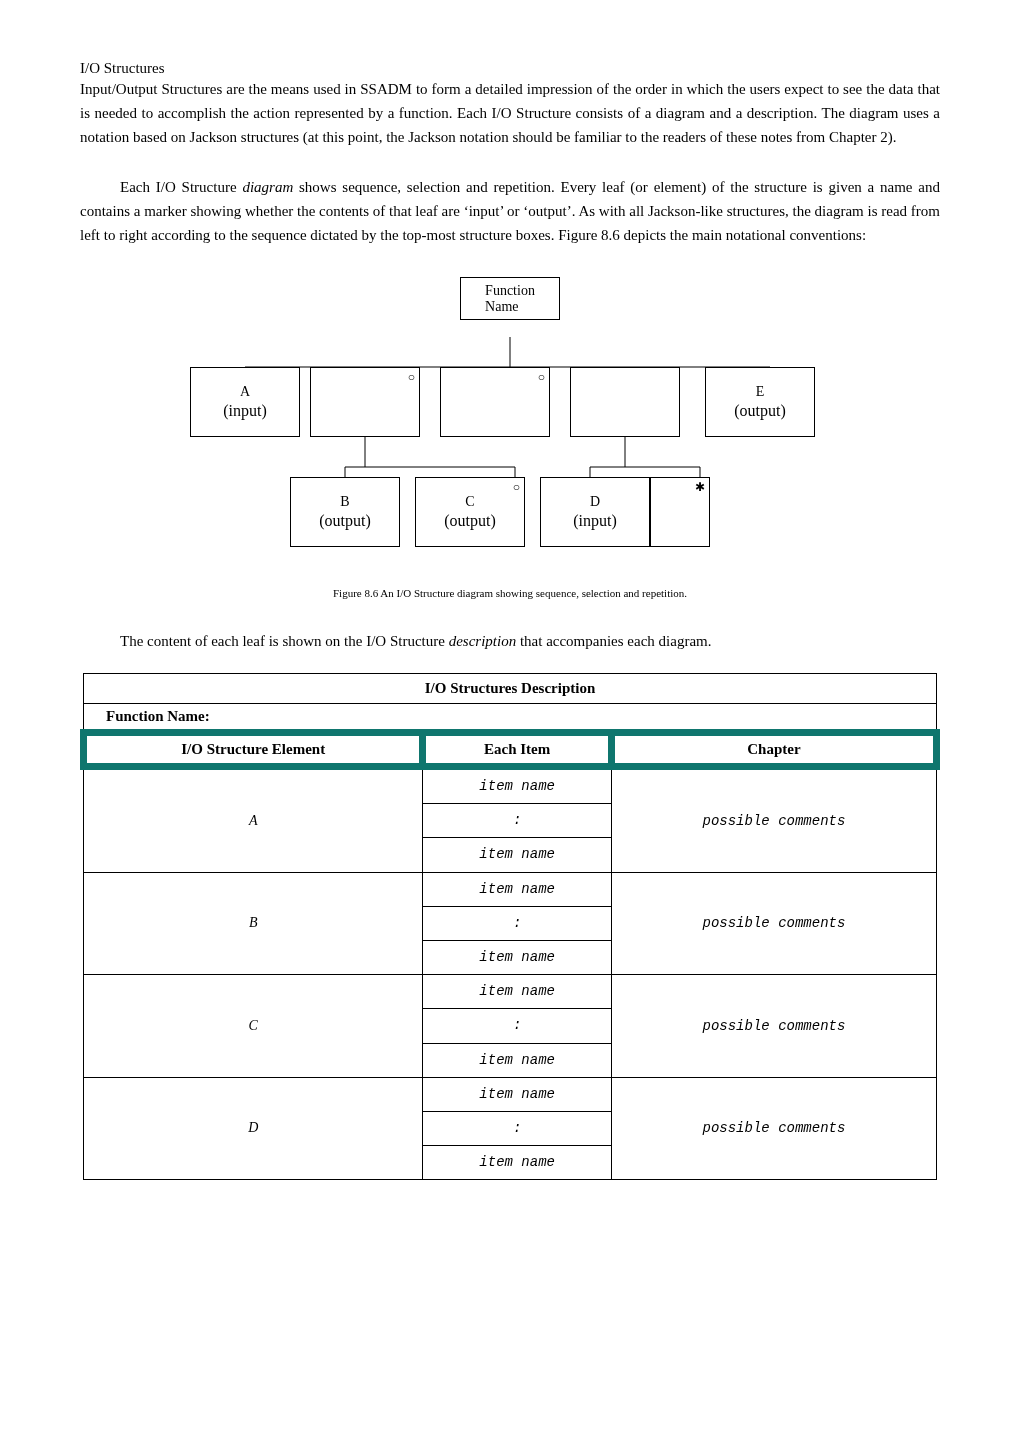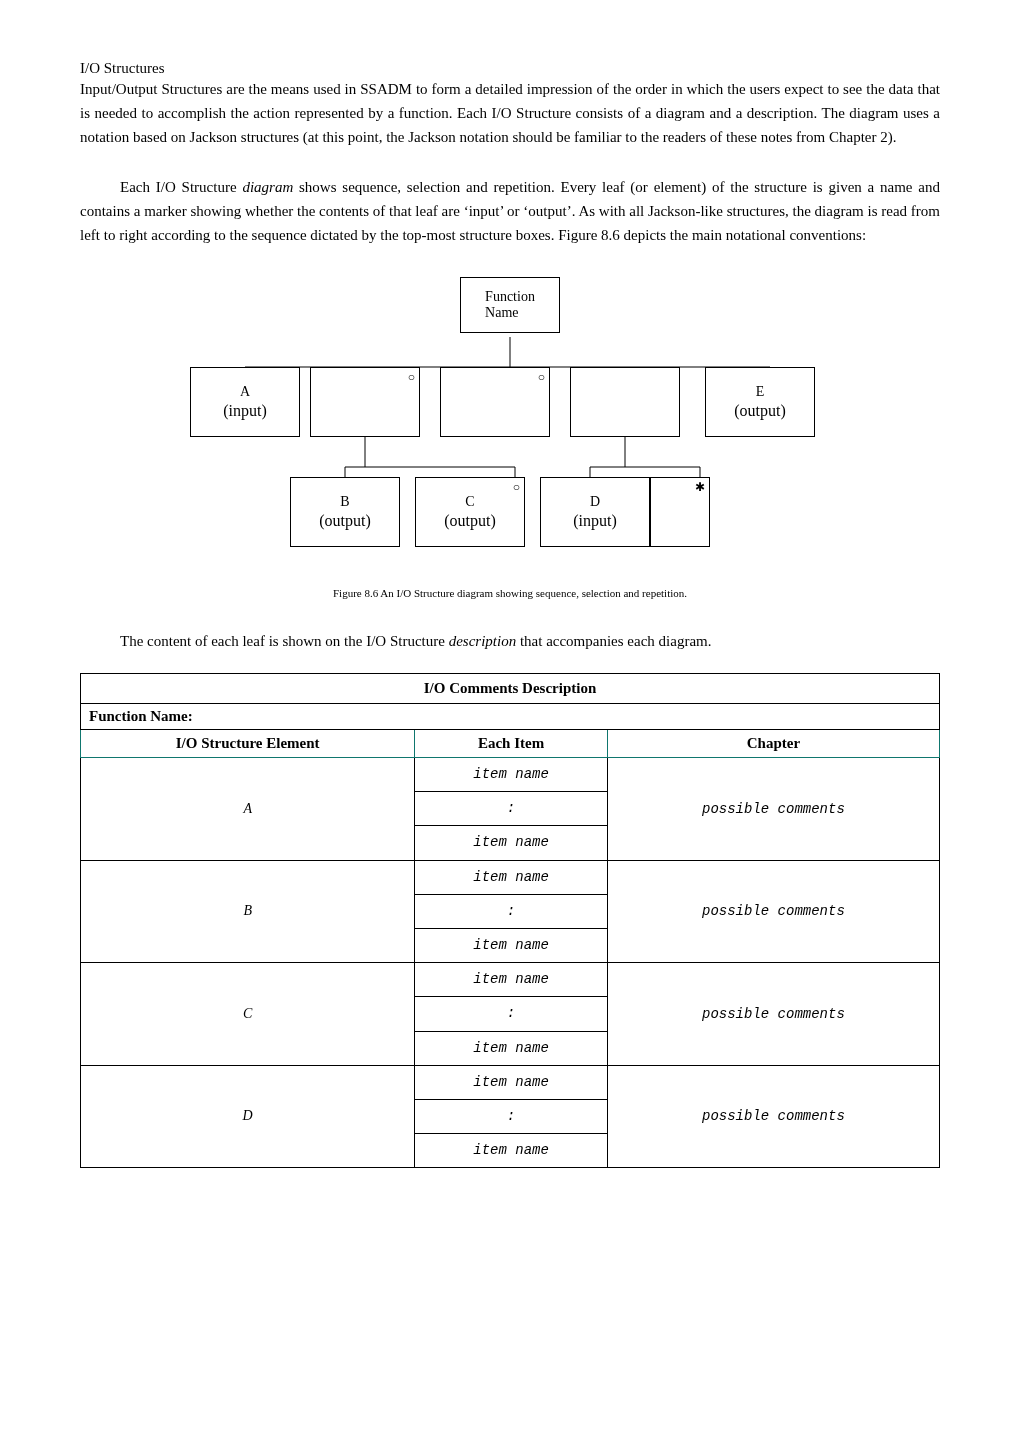--- a/index.html
+++ b/index.html
@@ -103,27 +103,27 @@
       font-size: 15px;
       border: 1px solid #000;
       padding: 6px 4px;
       background: #fff;
     }
 
     .table-fn-row td {
       font-weight: bold;
       font-size: 15px;
       border: 1px solid #000;
-      padding: 4px 8px;
+      padding: 4px 22px;
     }
 
     .table-header-row th {
       font-weight: bold;
       font-size: 15px;
-      border: 1px solid #0f766e;
+      border: 7px solid #0f766e;
       padding: 5px 8px;
       text-align: center;
     }
 
     .table-data-row td {
       border: 1px solid #000;
       padding: 4px 8px;
       text-align: center;
       font-size: 14px;
       vertical-align: middle;
@@ -179,21 +179,21 @@
       <line x1="175" y1="190" x2="345" y2="190" stroke="#000" stroke-width="1"></line>
       <line x1="175" y1="190" x2="175" y2="200" stroke="#000" stroke-width="1"></line>
       <line x1="345" y1="190" x2="345" y2="200" stroke="#000" stroke-width="1"></line>
 
       <line x1="455" y1="160" x2="455" y2="190" stroke="#000" stroke-width="1"></line>
       <line x1="420" y1="190" x2="530" y2="190" stroke="#000" stroke-width="1"></line>
       <line x1="420" y1="190" x2="420" y2="200" stroke="#000" stroke-width="1"></line>
       <line x1="530" y1="190" x2="530" y2="200" stroke="#000" stroke-width="1"></line>
     </svg>
 
-    <div class="jbox" style="left:290px; top:0; width:100px; height:56px;">
+    <div class="jbox" style="left:290px; top:0; width:100px; height:43px;">
       <span>Function<br>Name</span>
     </div>
 
     <div class="jbox" style="left:20px; top:90px; width:110px; height:70px;">
       <span class="label-top">A</span>
       <span class="label-bottom">(input)</span>
     </div>
 
     <div class="jbox" style="left:140px; top:90px; width:110px; height:70px;">
       <span class="corner-marker">○</span>
@@ -236,21 +236,21 @@
 <p class="diagram-caption">Figure 8.6 An I/O Structure diagram showing sequence, selection and  repetition.</p>
 
 <p class="paragraph-indented">
   The content of each leaf is shown on the I/O Structure <em>description</em> that accompanies each diagram.
 </p>
 
 <div style="margin-top:20px;">
   <table class="table-wrapper">
     <tbody>
         <tr class="table-title-row">
-      <td colspan="3">I/O Comments Description</td>
+      <td colspan="3">I/O Structures Description</td>
     </tr>
     <tr class="table-fn-row">
       <td colspan="3">Function Name:</td>
     </tr>
     <tr class="table-header-row">
       <th>I/O Structure Element</th>
       <th>Each Item</th>
       <th>Chapter</th>
     </tr>
 

